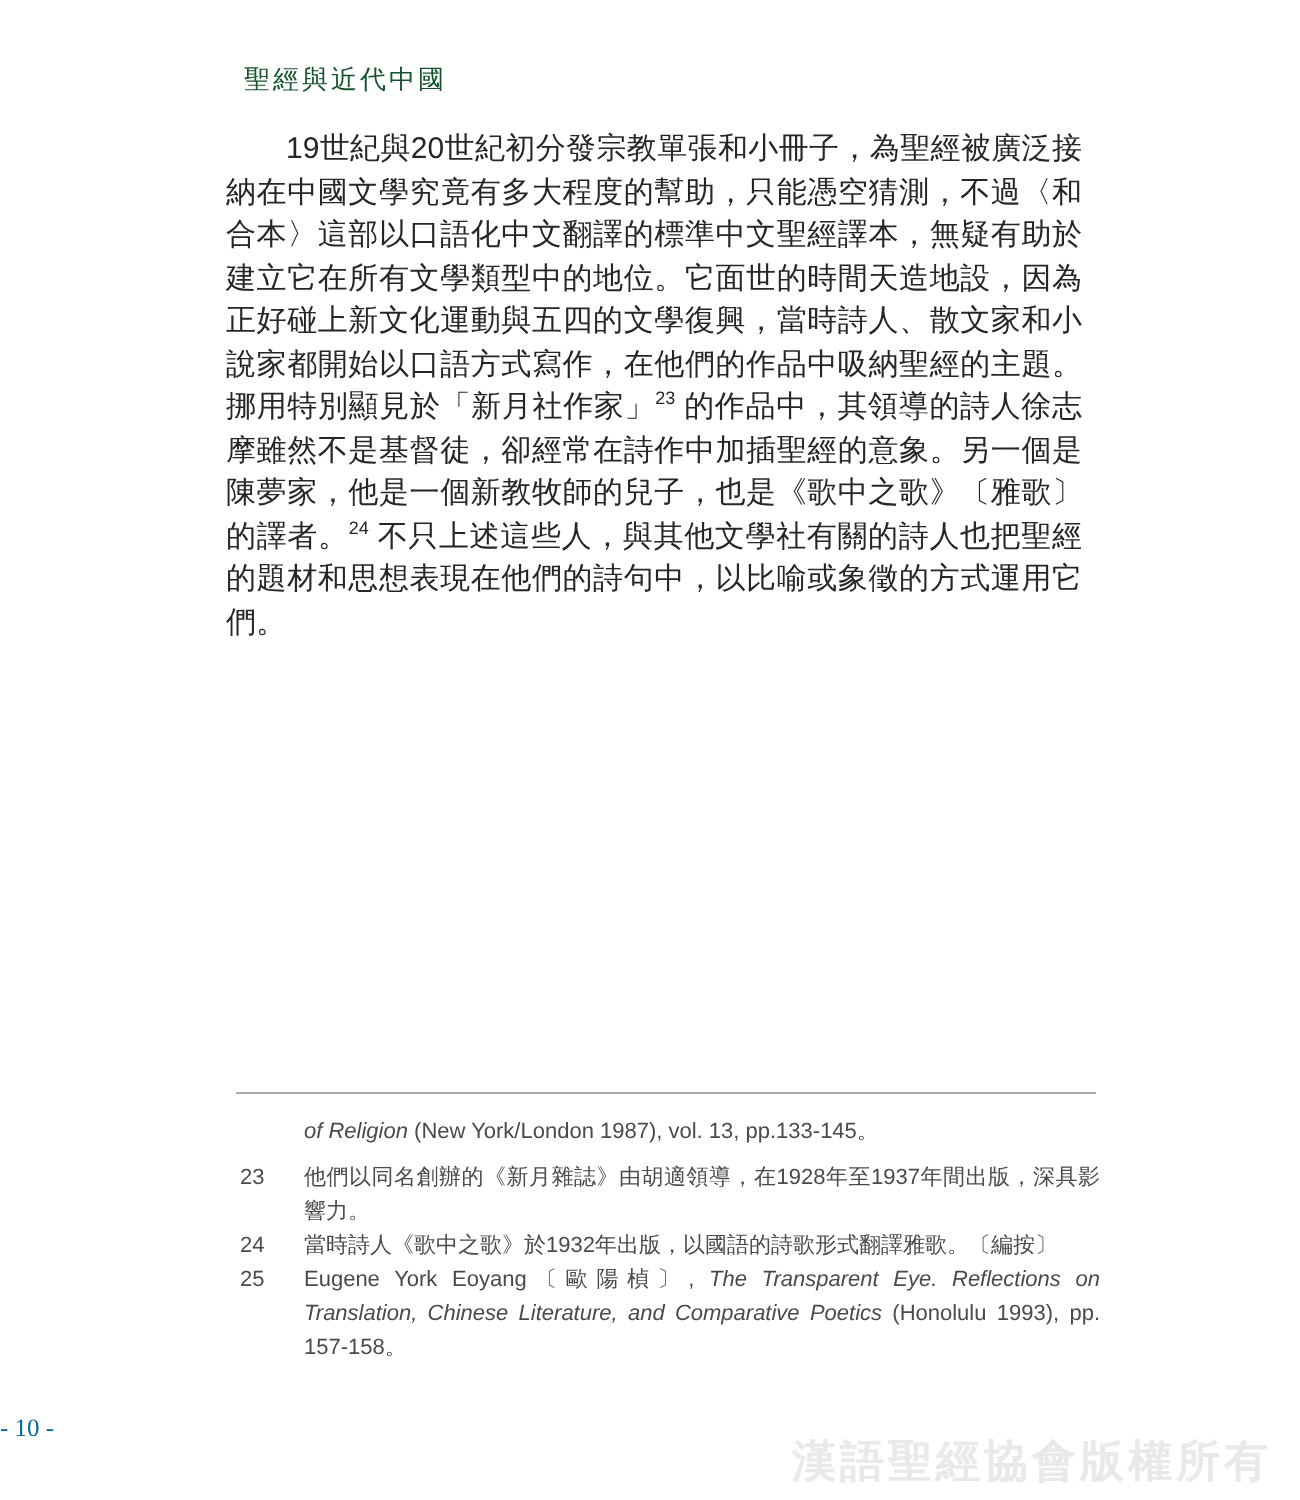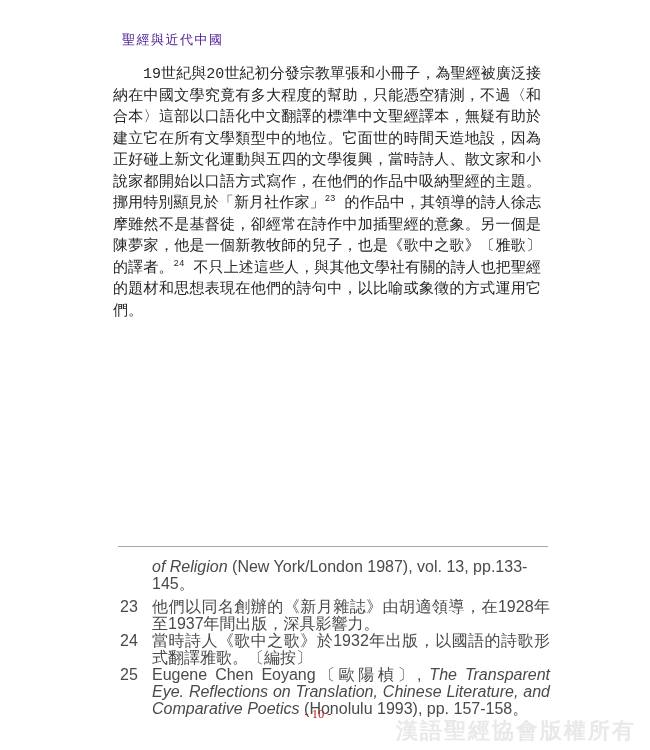--- a/index.html
+++ b/index.html
@@ -12,27 +12,27 @@
     position: relative;
     width: 650px; height: 750px;
     background: #ffffff;
   }
   .running-header {
     position: absolute;
     left: 122px; top: 31px;
     font-family: Liberation Sans, sans-serif;
     font-size: 13px;
     letter-spacing: 1.5px;
-    color: #4c1d95;
+    color: #14532d;
   }
   .body-text {
     position: absolute;
     left: 113px; top: 64px;
     width: 428px;
-    font-family: Liberation Mono, monospace;
+    font-family: Liberation Sans, sans-serif;
     font-size: 15px;
     line-height: 21.5px;
     color: #262626;
     text-align: justify;
   }
   .body-text p { margin: 0; text-indent: 2em; }
   .body-text sup {
     font-size: 9px;
     line-height: 0;
     vertical-align: super;
@@ -41,37 +41,36 @@
     position: absolute;
     left: 118px; top: 546px;
     width: 430px; height: 1px;
     background: #a8a8a8;
   }
   .footnotes {
     position: absolute;
     left: 120px; top: 558px;
     width: 430px;
     font-family: "Liberation Sans", "DejaVu Sans", sans-serif;
-    font-size: 16px;
+    font-size: 11px;
     line-height: 17px;
     color: #4a4a4a;
   }
   .fn-cont { margin: 0 0 6px 32px; }
   .fn-item { display: flex; margin: 0; }
   .fn-num { flex: 0 0 32px; width: 32px; }
   .fn-text { flex: 1; text-align: justify; }
   .italic { font-style: italic; }
   .page-number {
     position: absolute;
     left: 0; top: 707px;
     width: 636px;
-    text-align: center;
     font-family: "Liberation Serif", "DejaVu Serif", serif;
     font-size: 12.5px;
-    color: #b91c1c;
+    color: #0369a1;
   }
   .watermark {
     position: absolute;
     right: 14px; top: 716px;
     font-family: "Liberation Sans", "DejaVu Sans", sans-serif;
     font-size: 22px;
     font-weight: bold;
     letter-spacing: 2px;
     color: #e9e9e9;
     white-space: nowrap;
@@ -95,21 +94,21 @@
         <div class="fn-item">
           <div class="fn-num">23</div>
           <div class="fn-text"><span>他們以同名創辦的《新月雜誌》由胡適領導，在1928年至1937年間出版，深具影響力。</span></div>
         </div>
         <div class="fn-item">
           <div class="fn-num">24</div>
           <div class="fn-text"><span>當時詩人《歌中之歌》於1932年出版，以國語的詩歌形式翻譯雅歌。〔編按〕</span></div>
         </div>
         <div class="fn-item">
           <div class="fn-num">25</div>
-          <div class="fn-text"><span>Eugene Chen Eoyang〔歐陽楨〕, </span><span class="italic">The Transparent Eye. Reflections on Translation, Chinese Literature, and Comparative Poetics</span><span> (Honolulu 1993), pp. 157-158。</span></div>
+          <div class="fn-text"><span>Eugene York Eoyang〔歐陽楨〕, </span><span class="italic">The Transparent Eye. Reflections on Translation, Chinese Literature, and Comparative Poetics</span><span> (Honolulu 1993), pp. 157-158。</span></div>
         </div>
       </div>
   </div>
 
   <div class="page-number">- 10 -</div>
 
   <div class="watermark">漢語聖經協會版權所有</div>
 </div>
 
 </body></html>

